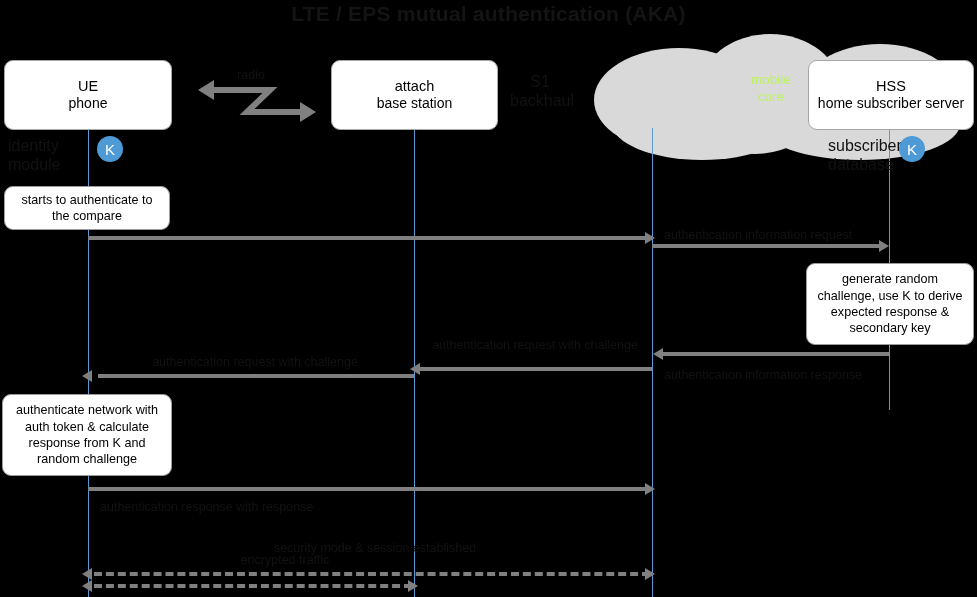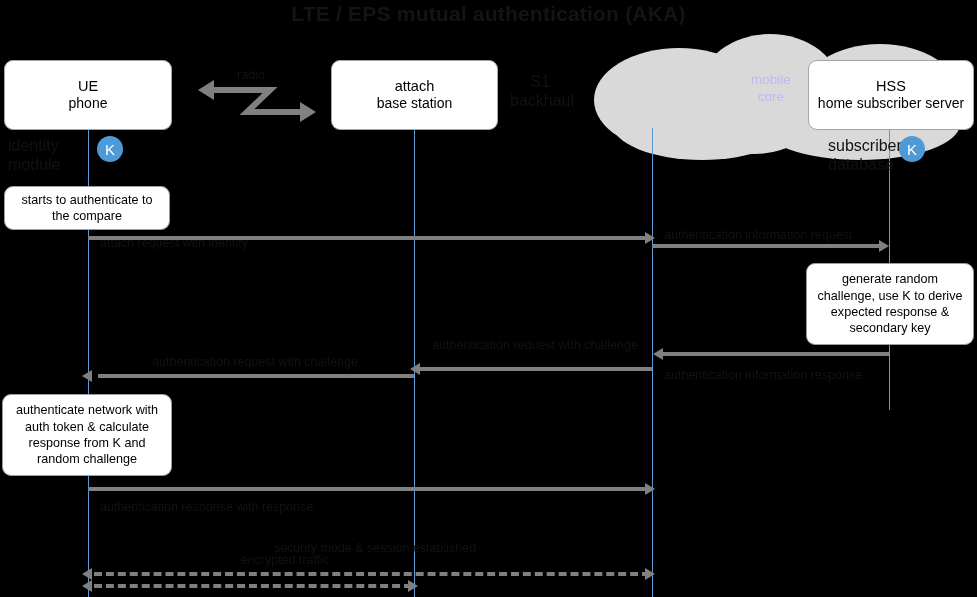--- a/index.html
+++ b/index.html
@@ -17,21 +17,21 @@
 
   
   .node{position:absolute;background:#fff;border:1px solid #a6a6a6;
         border-radius:9px;display:flex;flex-direction:column;
         align-items:center;justify-content:center;line-height:1.25;
         font-size:14.5px;color:#000;box-sizing:border-box;z-index:6;}
   .node .l2{font-size:14px;}
 
   
   .cloudlabel{position:absolute;text-align:center;font-size:13.5px;
-              color:#c4b5fd;line-height:1.25;z-index:5;}
+              color:#bef264;line-height:1.25;z-index:5;}
 
   
   .lifeline{position:absolute;width:1px;background:#5b9bd5;z-index:1;}
 
   
   .kcircle{position:absolute;width:26px;height:26px;border-radius:50%;
            background:#4e9ad6;color:#fff;font-size:15px;display:flex;
            align-items:center;justify-content:center;z-index:7;}
 
   
@@ -124,21 +124,20 @@
   <div class="kcircle" style="left:97px;top:136px;">K</div>
 
   <div class="caption" style="left:828px;top:136px;width:76px;">
     <div>subscriber</div>
     <div>database</div>
   </div>
   <div class="kcircle" style="left:899px;top:136px;">K</div>
 
   <div class="note" style="left:4px;top:186px;width:166px;height:44px;">starts to authenticate to the compare</div>
 
-  <div class="msglabel" style="left:100px;top:236px;width:540px;text-align:left;">attach request with identity</div>
   <div class="msg" style="left:88px;top:236px;width:560px;"></div>
   <div class="arrowhead right" style="left:645px;top:232px;"></div>
 
   <div class="msglabel" style="left:664px;top:228px;width:220px;text-align:left;">authentication information request</div>
   <div class="msg" style="left:652px;top:244px;width:229px;"></div>
   <div class="arrowhead right" style="left:879px;top:240px;"></div>
 
   <div class="note" style="left:806px;top:263px;width:168px;height:82px;">generate random challenge, use K to derive expected response &amp; secondary key</div>
 
   <div class="msglabel" style="left:664px;top:368px;width:222px;text-align:left;">authentication information response</div>

